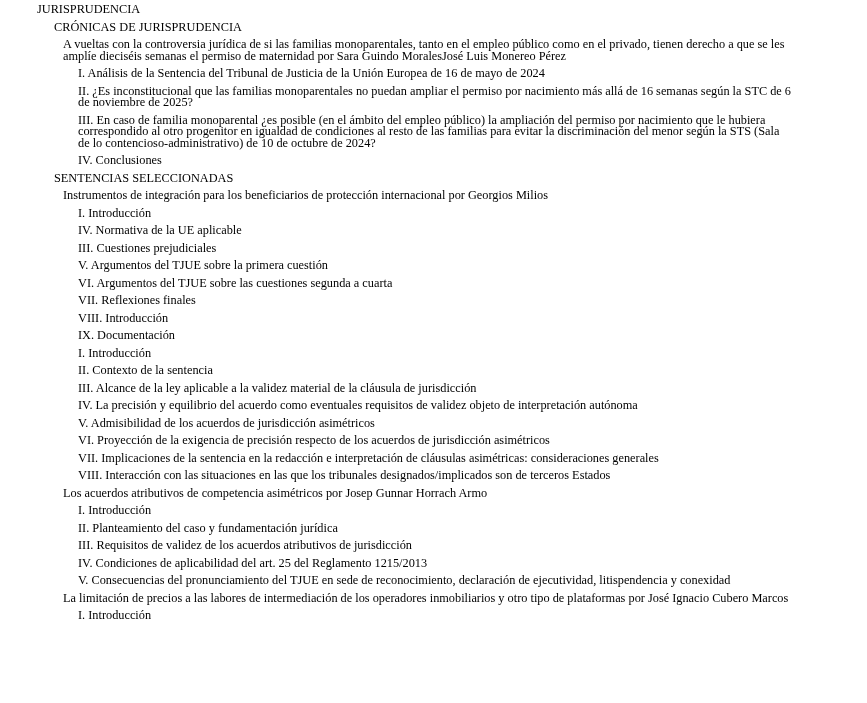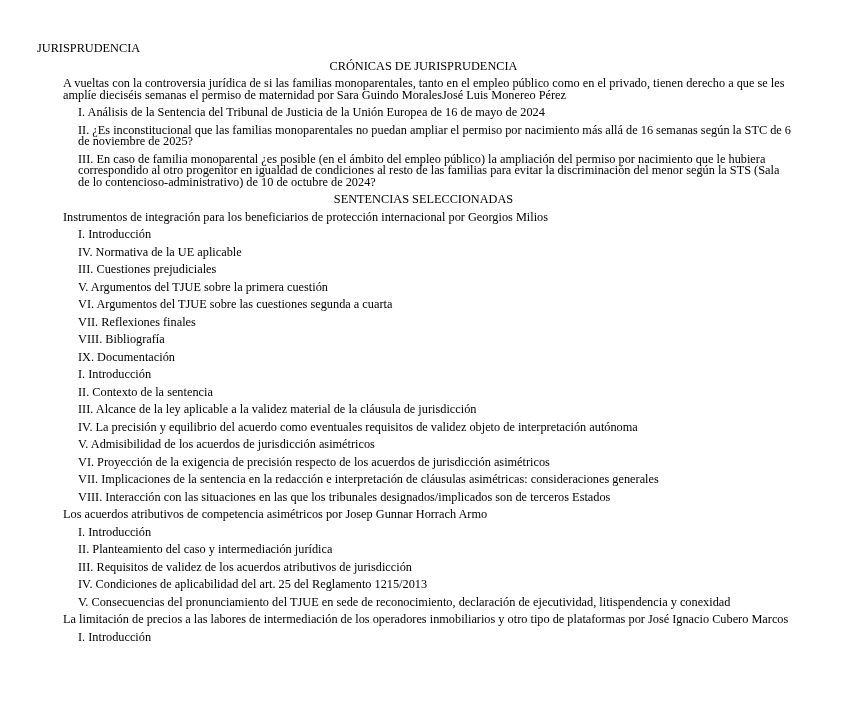--- a/index.html
+++ b/index.html
@@ -12,62 +12,62 @@
     background: #ffffff;
     color: #000000;
     font-family: "Liberation Serif", "DejaVu Serif", serif;
     font-size: 12.3px;
     overflow: hidden;
   }
   #toc {
     box-sizing: border-box;
     width: 805px;
     padding-top: 4px;
-    margin-top: 39px;
   }
   .row {
     line-height: 11.5px;
     margin-bottom: 6px;
     padding-right: 12px;
     box-sizing: border-box;
   }
   .lvl0 { padding-left: 37px; }
-  .lvl1 { padding-left: 54px; text-align: center; }
+  .lvl1 { padding-left: 54px; }
   .lvl2 { padding-left: 63px; }
   .lvl3 { padding-left: 78px; }
 </style>
 </head>
 <body>
 
 <div id="toc">
     <div class="row lvl0">JURISPRUDENCIA</div>
     <div class="row lvl1">CRÓNICAS DE JURISPRUDENCIA</div>
     <div class="row lvl2">A vueltas con la controversia jurídica de si las familias monoparentales, tanto en el empleo público como en el privado, tienen derecho a que se les amplíe dieciséis semanas el permiso de maternidad por Sara Guindo MoralesJosé Luis Monereo Pérez</div>
     <div class="row lvl3">I. Análisis de la Sentencia del Tribunal de Justicia de la Unión Europea de 16 de mayo de 2024</div>
     <div class="row lvl3">II. ¿Es inconstitucional que las familias monoparentales no puedan ampliar el permiso por nacimiento más allá de 16 semanas según la STC de 6 de noviembre de 2025?</div>
     <div class="row lvl3">III. En caso de familia monoparental ¿es posible (en el ámbito del empleo público) la ampliación del permiso por nacimiento que le hubiera correspondido al otro progenitor en igualdad de condiciones al resto de las familias para evitar la discriminación del menor según la STS (Sala de lo contencioso-administrativo) de 10 de octubre de 2024?</div>
+    <div class="row lvl3">IV. Conclusiones</div>
     <div class="row lvl1">SENTENCIAS SELECCIONADAS</div>
     <div class="row lvl2">Instrumentos de integración para los beneficiarios de protección internacional por Georgios Milios</div>
     <div class="row lvl3">I. Introducción</div>
     <div class="row lvl3">IV. Normativa de la UE aplicable</div>
     <div class="row lvl3">III. Cuestiones prejudiciales</div>
     <div class="row lvl3">V. Argumentos del TJUE sobre la primera cuestión</div>
     <div class="row lvl3">VI. Argumentos del TJUE sobre las cuestiones segunda a cuarta</div>
     <div class="row lvl3">VII. Reflexiones finales</div>
-    <div class="row lvl3">VIII. Bibliografía</div>
+    <div class="row lvl3">VIII. Introducción</div>
     <div class="row lvl3">IX. Documentación</div>
     <div class="row lvl3">I. Introducción</div>
     <div class="row lvl3">II. Contexto de la sentencia</div>
     <div class="row lvl3">III. Alcance de la ley aplicable a la validez material de la cláusula de jurisdicción</div>
     <div class="row lvl3">IV. La precisión y equilibrio del acuerdo como eventuales requisitos de validez objeto de interpretación autónoma</div>
     <div class="row lvl3">V. Admisibilidad de los acuerdos de jurisdicción asimétricos</div>
     <div class="row lvl3">VI. Proyección de la exigencia de precisión respecto de los acuerdos de jurisdicción asimétricos</div>
     <div class="row lvl3">VII. Implicaciones de la sentencia en la redacción e interpretación de cláusulas asimétricas: consideraciones generales</div>
     <div class="row lvl3">VIII. Interacción con las situaciones en las que los tribunales designados/implicados son de terceros Estados</div>
     <div class="row lvl2">Los acuerdos atributivos de competencia asimétricos por Josep Gunnar Horrach Armo</div>
     <div class="row lvl3">I. Introducción</div>
-    <div class="row lvl3">II. Planteamiento del caso y intermediación jurídica</div>
+    <div class="row lvl3">II. Planteamiento del caso y fundamentación jurídica</div>
     <div class="row lvl3">III. Requisitos de validez de los acuerdos atributivos de jurisdicción</div>
     <div class="row lvl3">IV. Condiciones de aplicabilidad del art. 25 del Reglamento 1215/2013</div>
     <div class="row lvl3">V. Consecuencias del pronunciamiento del TJUE en sede de reconocimiento, declaración de ejecutividad, litispendencia y conexidad</div>
     <div class="row lvl2">La limitación de precios a las labores de intermediación de los operadores inmobiliarios y otro tipo de plataformas por José Ignacio Cubero Marcos</div>
     <div class="row lvl3">I. Introducción</div>
   </div>
 
 </body></html>

